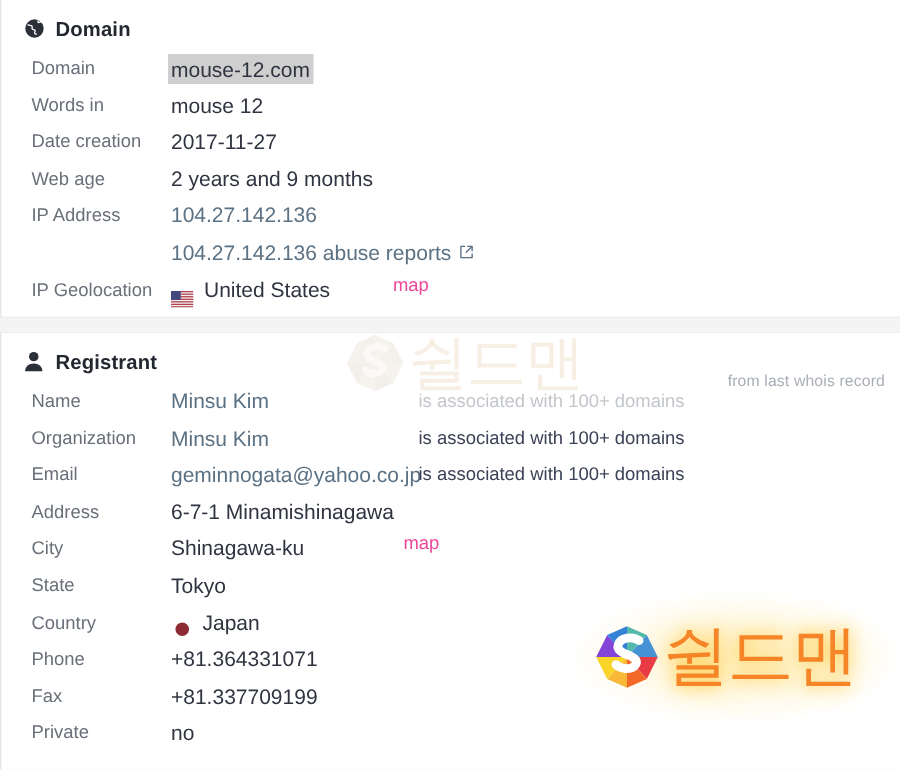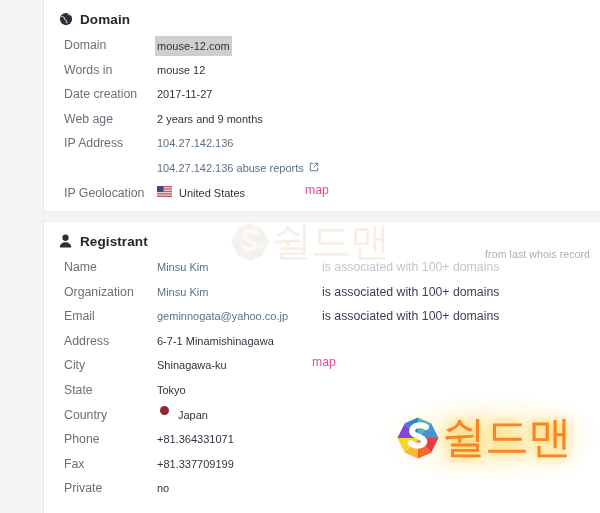--- a/index.html
+++ b/index.html
@@ -15,21 +15,20 @@
     color: #3c4257;
     overflow: hidden;
     position: relative;
   }
 
   .page {
     position: relative;
     width: 600px;
     height: 418px;
     box-sizing: border-box;
-    padding-left: 43px;
   }
 
   
   .card {
     position: relative;
     background: #ffffff;
     border: 1px solid #eceff1;
     border-left: 1px solid #e4e7ea;
     border-right: none;
     box-sizing: border-box;
@@ -92,25 +91,25 @@
     width: 93px;
     flex: 0 0 93px;
     color: #6a7079;
     font-size: 12.3px;
     line-height: 18px;
     padding-top: 1px;
   }
   .row-value {
     flex: 0 0 auto;
     color: #2f3440;
-    font-size: 11px;
+    font-size: 14px;
     line-height: 18px;
     padding-top: 1px;
     display: flex;
-    align-items: flex-start;
+    align-items: flex-end;
     min-width: 0;
   }
   .row-extra {
     color: #3c4257;
     font-size: 12.3px;
     line-height: 18px;
     padding-top: 1px;
     margin-left: 10px;
     white-space: nowrap;
   }

